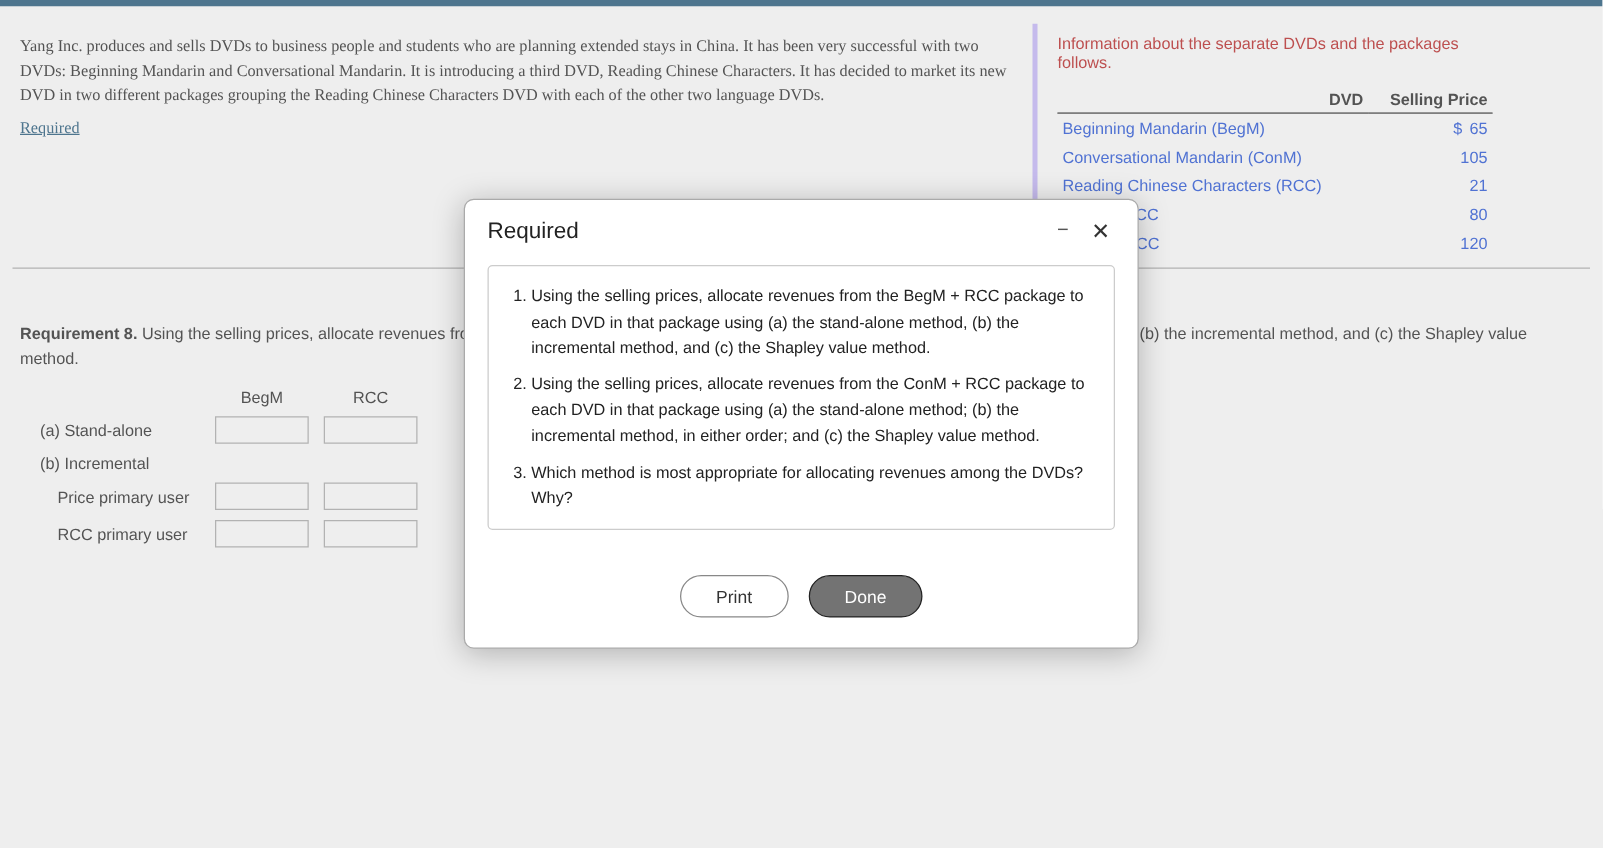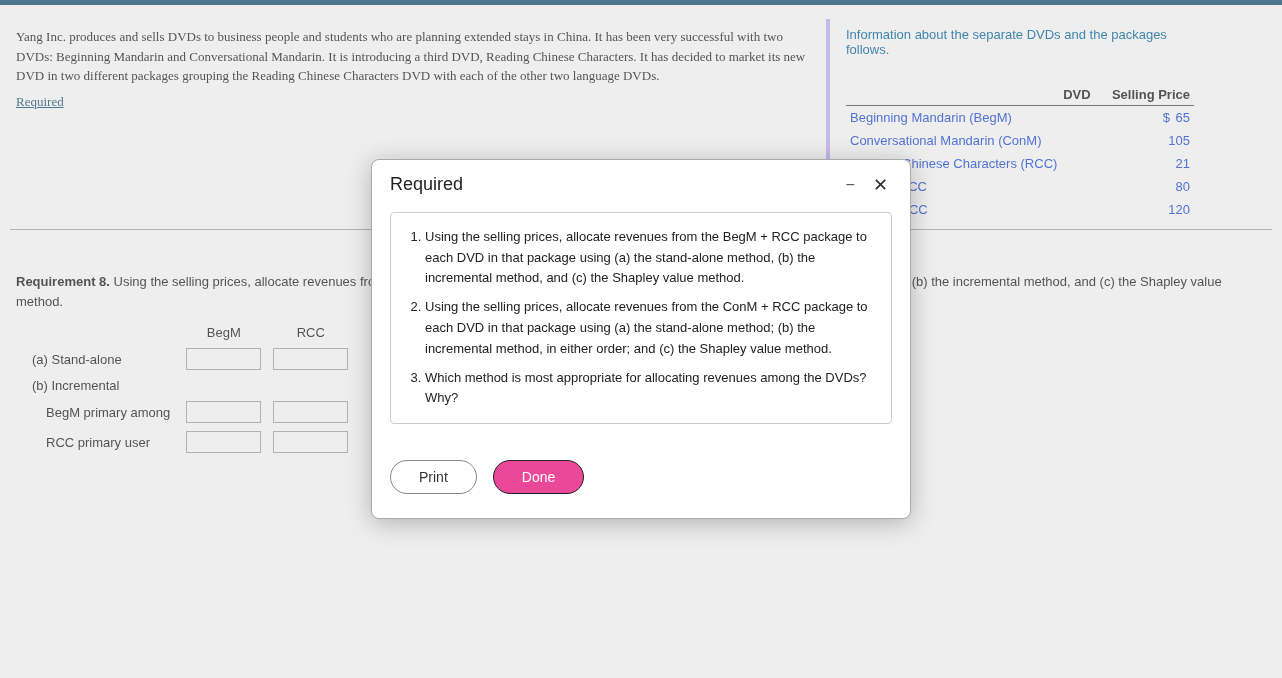--- a/index.html
+++ b/index.html
@@ -53,22 +53,22 @@
     }
 
     
     .right-pane {
       width: 380px;
       padding: 8px 16px 8px 16px;
     }
 
     .right-pane .intro-text {
       font-size: 13px;
-      margin-bottom: 27px;
-      color: #0369a1;
+      margin-bottom: 12px;
+      color: #b91c1c;
     }
 
     .dvd-table {
       width: 100%;
       border-collapse: collapse;
     }
 
     .dvd-table th {
       text-align: right;
       font-weight: bold;
@@ -250,37 +250,37 @@
       margin-bottom: 8px;
       color: #222;
     }
 
     .modal-list ol li:last-child {
       margin-bottom: 0;
     }
 
     .modal-footer {
       display: flex;
-      justify-content: flex-start;
+      justify-content: center;
       gap: 16px;
       padding: 0 18px 24px 18px;
     }
 
     .btn-print {
       background: #fff;
       border: 1px solid #888;
       border-radius: 20px;
       padding: 8px 28px;
       font-size: 14px;
       cursor: pointer;
       color: #333;
     }
 
     .btn-done {
-      background: #ec4899;
+      background: #737373;
       border: 1px solid #222;
       border-radius: 20px;
       padding: 8px 28px;
       font-size: 14px;
       cursor: pointer;
       color: #fff;
     }
 
     .dollar-sign {
       padding-right: 2px;
@@ -357,21 +357,21 @@
           <td class="label-cell">(a) Stand-alone</td>
           <td><input type="text" style=""></td>
           <td><input type="text" style=""></td>
         </tr>
         <tr>
           <td class="label-cell">(b) Incremental</td>
           <td></td>
           <td></td>
         </tr>
         <tr>
-          <td class="label-cell indent">BegM primary among</td>
+          <td class="label-cell indent">Price primary user</td>
           <td><input type="text" style=""></td>
           <td><input type="text" style=""></td>
         </tr>
         <tr>
           <td class="label-cell indent">RCC primary user</td>
           <td><input type="text" style=""></td>
           <td><input type="text" style=""></td>
         </tr>
       </tbody>
     </table>

